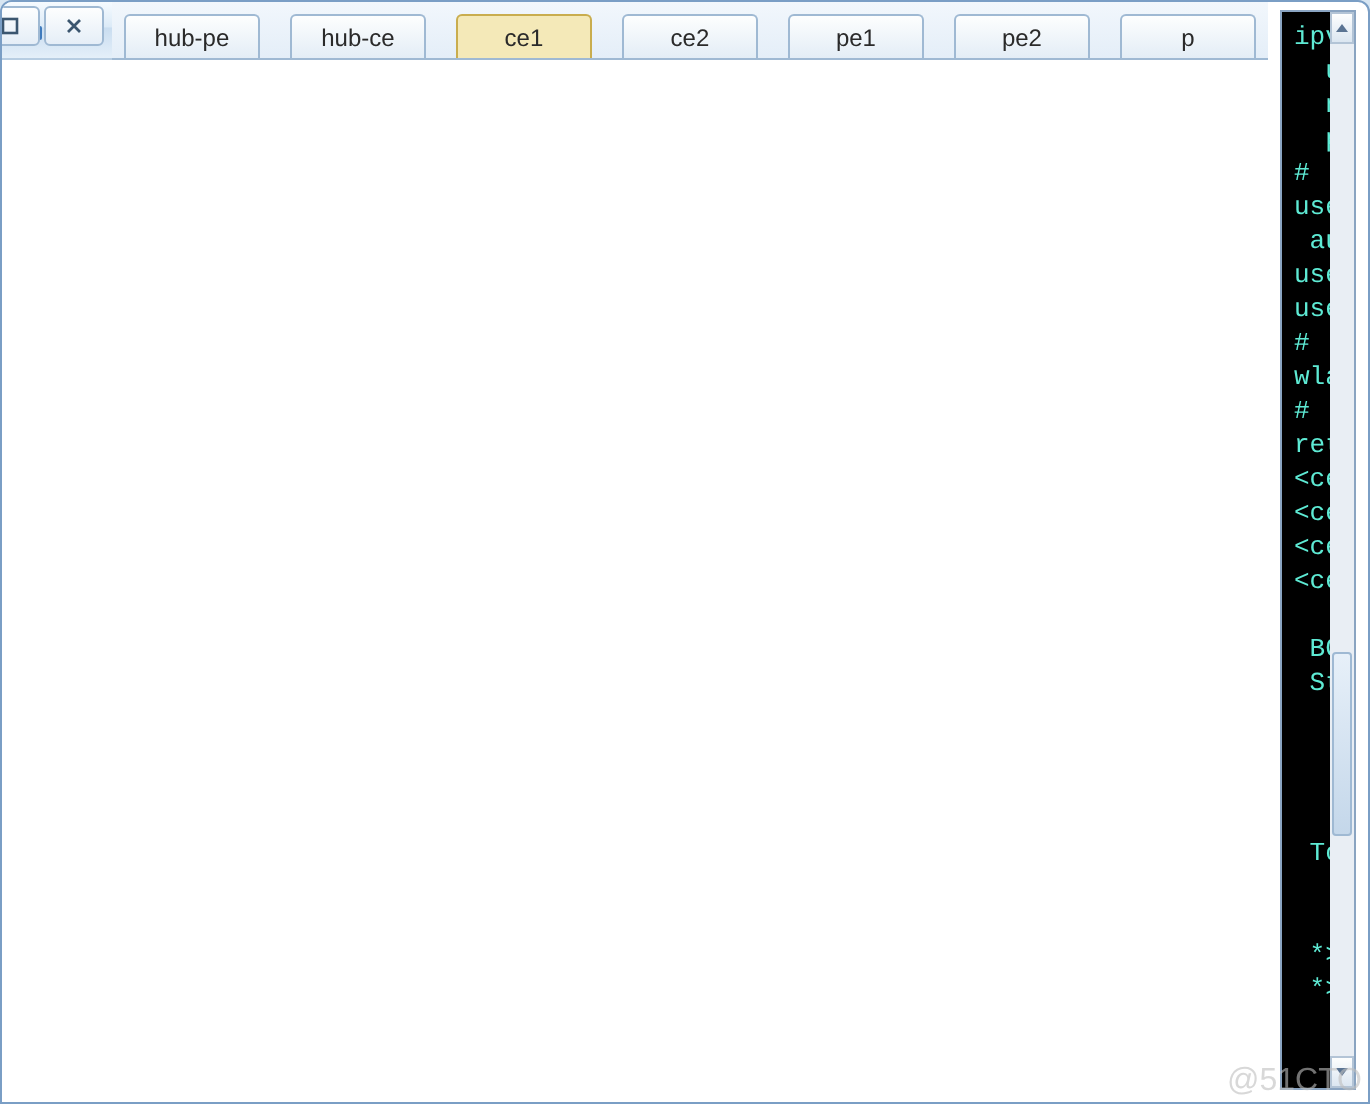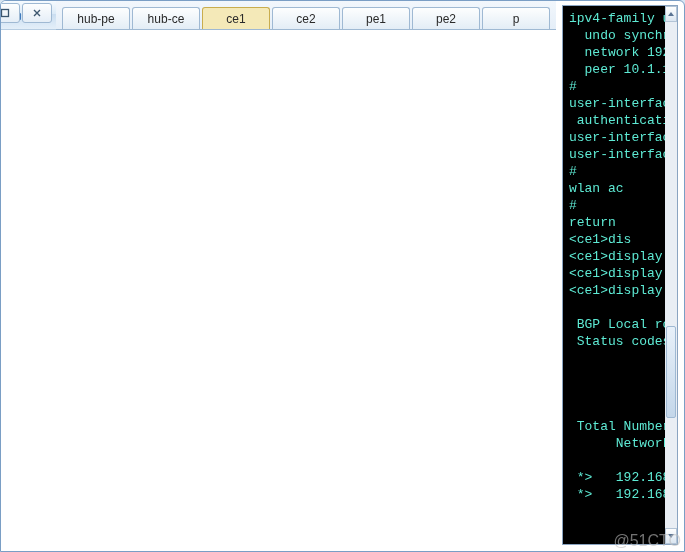--- a/index.html
+++ b/index.html
@@ -61,21 +61,21 @@
     color: #3b566f;
   }
   .win-btn svg { display:block; }
   .tabstrip {
     height: 26px;
     display: flex;
     align-items: flex-end;
     padding: 2px 6px 0 6px;
     background: linear-gradient(#f2f7fc, #e4eef8);
     border-bottom: 1px solid #9fb9d3;
-    gap: 2px;
+    gap: 15px;
   }
   .tab {
     min-width: 68px;
     height: 22px;
     box-sizing: border-box;
     border: 1px solid #9fb9d3;
     border-bottom: none;
     border-radius: 3px 3px 0 0;
     background: linear-gradient(#fdfefe, #e3edf6);
     display: flex;

